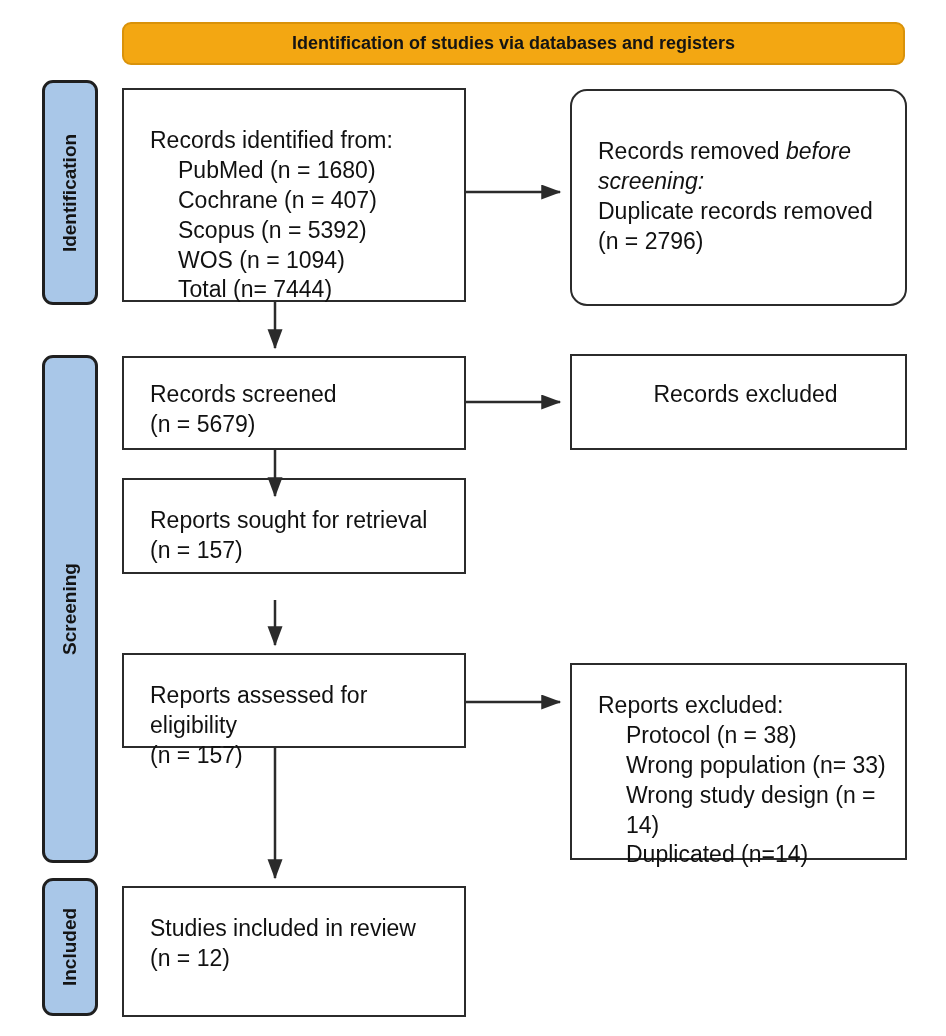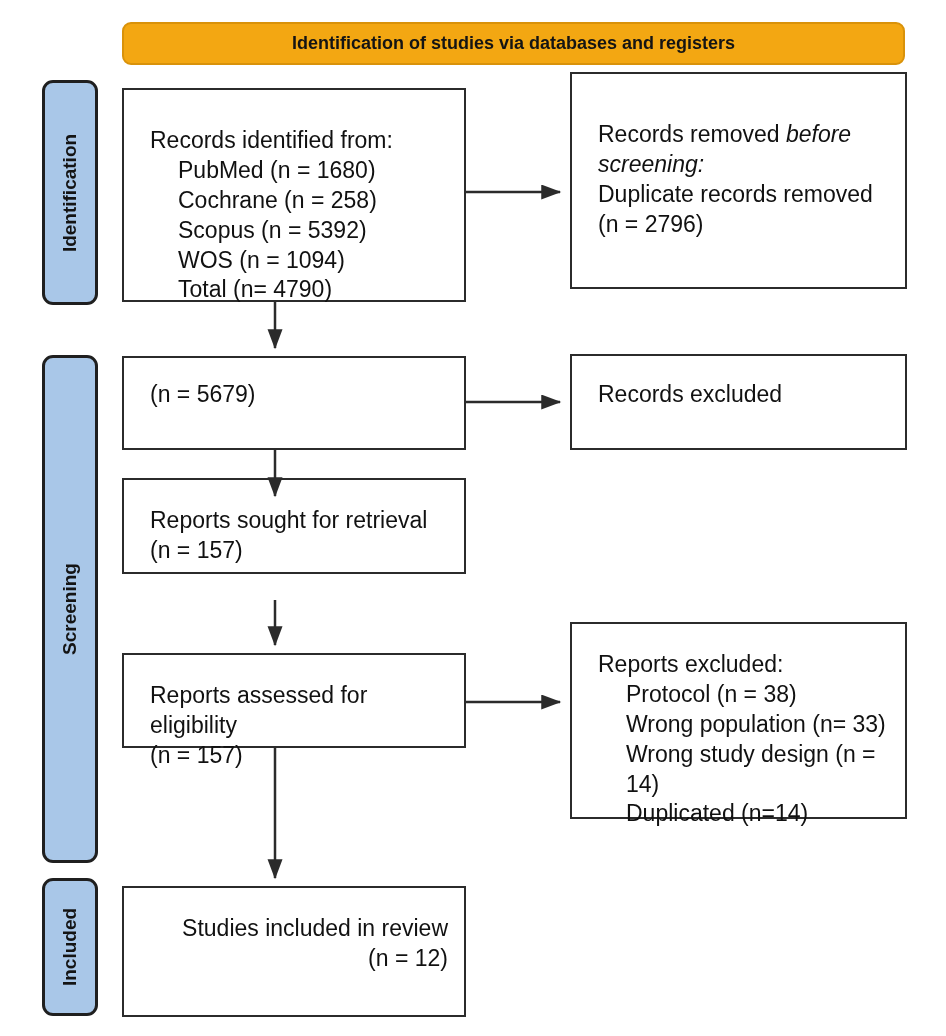--- a/index.html
+++ b/index.html
@@ -63,24 +63,24 @@
     border: 2px solid var(--box-border);
     font-size: 23px;
     line-height: 1.3;
     color: var(--text);
   }
   .fbox .indent { margin-left: 28px; }
   #box-records-identified { left: 122px; top: 88px;  width: 344px; height: 214px; padding: 36px 16px 0 26px; }
   #box-records-screened   { left: 122px; top: 356px; width: 344px; height: 94px;  padding: 22px 16px 0 26px; }
   #box-reports-sought     { left: 122px; top: 478px; width: 344px; height: 96px;  padding: 26px 16px 0 26px; }
   #box-reports-assessed   { left: 122px; top: 653px; width: 344px; height: 95px;  padding: 26px 16px 0 26px; }
-  #box-studies-included   { left: 122px; top: 886px; width: 344px; height: 131px; padding: 26px 16px 0 26px; text-align: right; }
-  #box-records-removed    { left: 570px; top: 72px;  width: 337px; height: 217px; padding: 46px 12px 0 26px; }
-  #box-records-excluded   { left: 570px; top: 354px; width: 337px; height: 96px;  padding: 24px 12px 0 26px; }
-  #box-reports-excluded   { left: 570px; top: 622px; width: 337px; height: 197px; padding: 26px 10px 0 26px; }
+  #box-studies-included   { left: 122px; top: 886px; width: 344px; height: 131px; padding: 26px 16px 0 26px; }
+  #box-records-removed    { left: 570px; top: 89px;  width: 337px; height: 217px; padding: 46px 12px 0 26px; border-radius: 17px; }
+  #box-records-excluded   { left: 570px; top: 354px; width: 337px; height: 96px;  padding: 24px 12px 0 26px; text-align: center; }
+  #box-reports-excluded   { left: 570px; top: 663px; width: 337px; height: 197px; padding: 26px 10px 0 26px; }
   .arrow-layer {
     position: absolute;
     left: 0; top: 0;
     width: 946px; height: 1036px;
     pointer-events: none;
   }
   .arrow-layer line { stroke: var(--arrow); stroke-width: 2.5px; }
   .arrow-layer marker path { fill: var(--arrow); }
 </style>
 </head>
@@ -98,32 +98,33 @@
   <div class="stage" id="stage-screening">
     <span>Screening</span>
   </div>
   <div class="stage" id="stage-included">
     <span>Included</span>
   </div>
 
   <div class="fbox" id="box-records-identified">
     <div>Records identified from:</div>
     <div class="indent">PubMed (n = 1680)</div>
-    <div class="indent">Cochrane (n = 258)</div>
+    <div class="indent">Cochrane (n = 407)</div>
     <div class="indent">Scopus (n = 5392)</div>
     <div class="indent">WOS (n = 1094)</div>
-    <div class="indent">Total (n= 4790)</div>
+    <div class="indent">Total (n= 7444)</div>
   </div>
 
   <div class="fbox" id="box-records-removed">
     <div><span>Records removed </span><em>before screening:</em></div>
     <div>Duplicate records removed (n = 2796)</div>
   </div>
 
   <div class="fbox" id="box-records-screened">
+    <div>Records screened</div>
     <div>(n = 5679)</div>
   </div>
 
   <div class="fbox" id="box-records-excluded">
     <div>Records excluded</div>
   </div>
 
   <div class="fbox" id="box-reports-sought">
     <div>Reports sought for retrieval</div>
     <div>(n = 157)</div>

